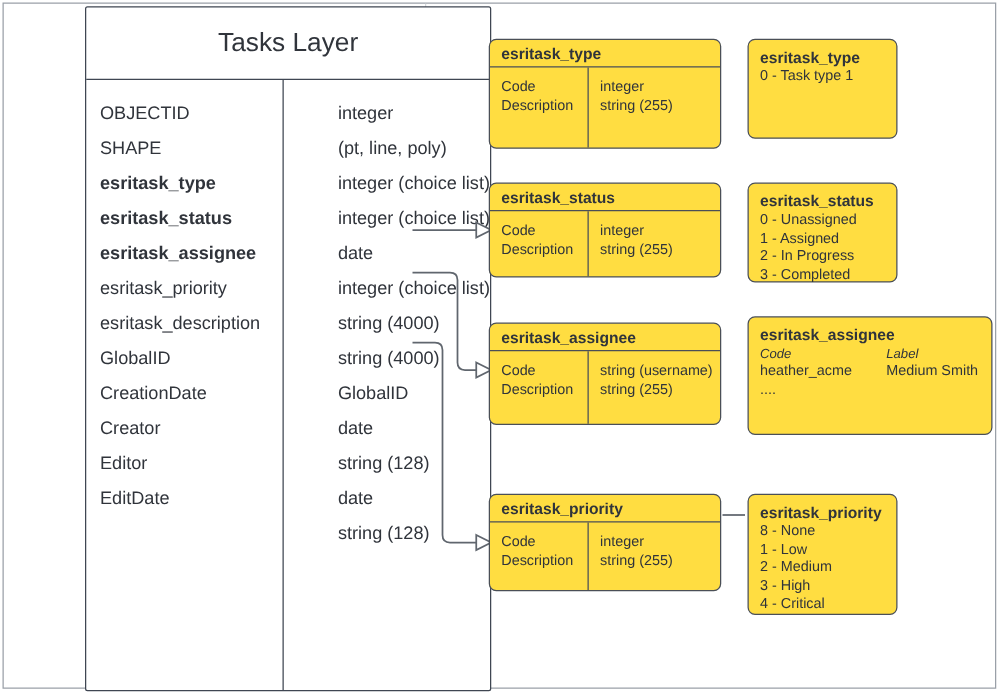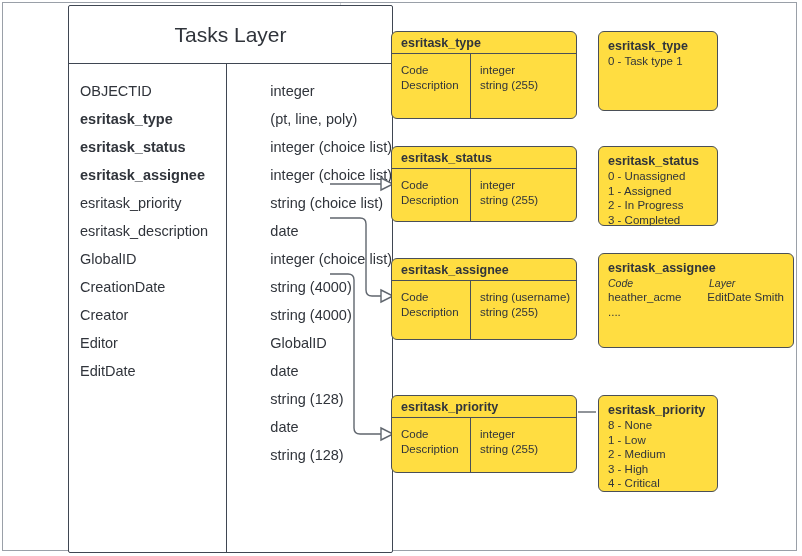--- a/index.html
+++ b/index.html
@@ -184,37 +184,37 @@
 <div id="canvas">
 
   <div class="outer-frame"></div>
   <div class="panel-divider"></div>
 
   <div class="entity-table">
     <div class="entity-title">Tasks Layer</div>
     <div class="entity-body">
       <div class="col-left">
         <div class="field-cell">OBJECTID</div>
+        <div class="field-cell">SHAPE</div>
         <div class="field-cell key">esritask_type</div>
         <div class="field-cell key">esritask_status</div>
         <div class="field-cell key">esritask_assignee</div>
         <div class="field-cell">esritask_priority</div>
         <div class="field-cell">esritask_description</div>
         <div class="field-cell">GlobalID</div>
         <div class="field-cell">CreationDate</div>
         <div class="field-cell">Creator</div>
         <div class="field-cell">Editor</div>
         <div class="field-cell">EditDate</div>
       </div>
       <div class="col-right">
         <div class="field-cell">integer</div>
         <div class="field-cell">(pt, line, poly)</div>
         <div class="field-cell">integer (choice list)</div>
         <div class="field-cell">integer (choice list)</div>
-        <div class="field-cell">string (choice list)</div>
         <div class="field-cell">date</div>
         <div class="field-cell">integer (choice list)</div>
         <div class="field-cell">string (4000)</div>
         <div class="field-cell">string (4000)</div>
         <div class="field-cell">GlobalID</div>
         <div class="field-cell">date</div>
         <div class="field-cell">string (128)</div>
         <div class="field-cell">date</div>
         <div class="field-cell">string (128)</div>
       </div>
@@ -301,25 +301,25 @@
     <div class="list-row">0 - Unassigned</div>
     <div class="list-row">1 - Assigned</div>
     <div class="list-row">2 - In Progress</div>
     <div class="list-row">3 - Completed</div>
   </div>
 
   <div class="ybox list-box" style="left:598px; top:253px; width:196px; height:95px;">
     <div class="list-title">esritask_assignee</div>
     <div class="list-row hdr two-col-row">
       <span class="c1">Code</span>
-      <span class="c2">Layer</span>
+      <span class="c2">Label</span>
     </div>
     <div class="list-row two-col-row">
       <span class="c1">heather_acme</span>
-      <span class="c2">EditDate Smith</span>
+      <span class="c2">Medium Smith</span>
     </div>
     <div class="list-row">....</div>
   </div>
 
   <div class="ybox list-box" style="left:598px; top:395px; width:120px; height:97px;">
     <div class="list-title">esritask_priority</div>
     <div class="list-row">8 - None</div>
     <div class="list-row">1 - Low</div>
     <div class="list-row">2 - Medium</div>
     <div class="list-row">3 - High</div>

